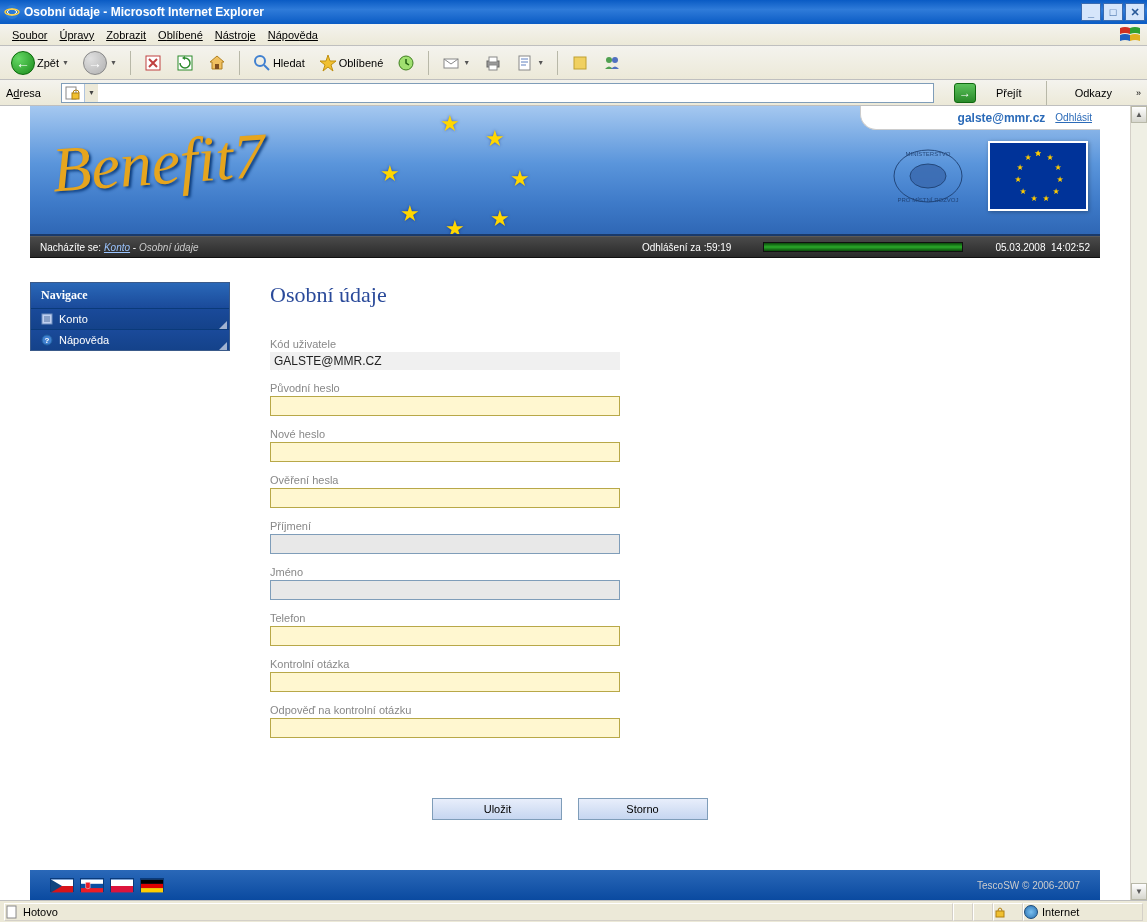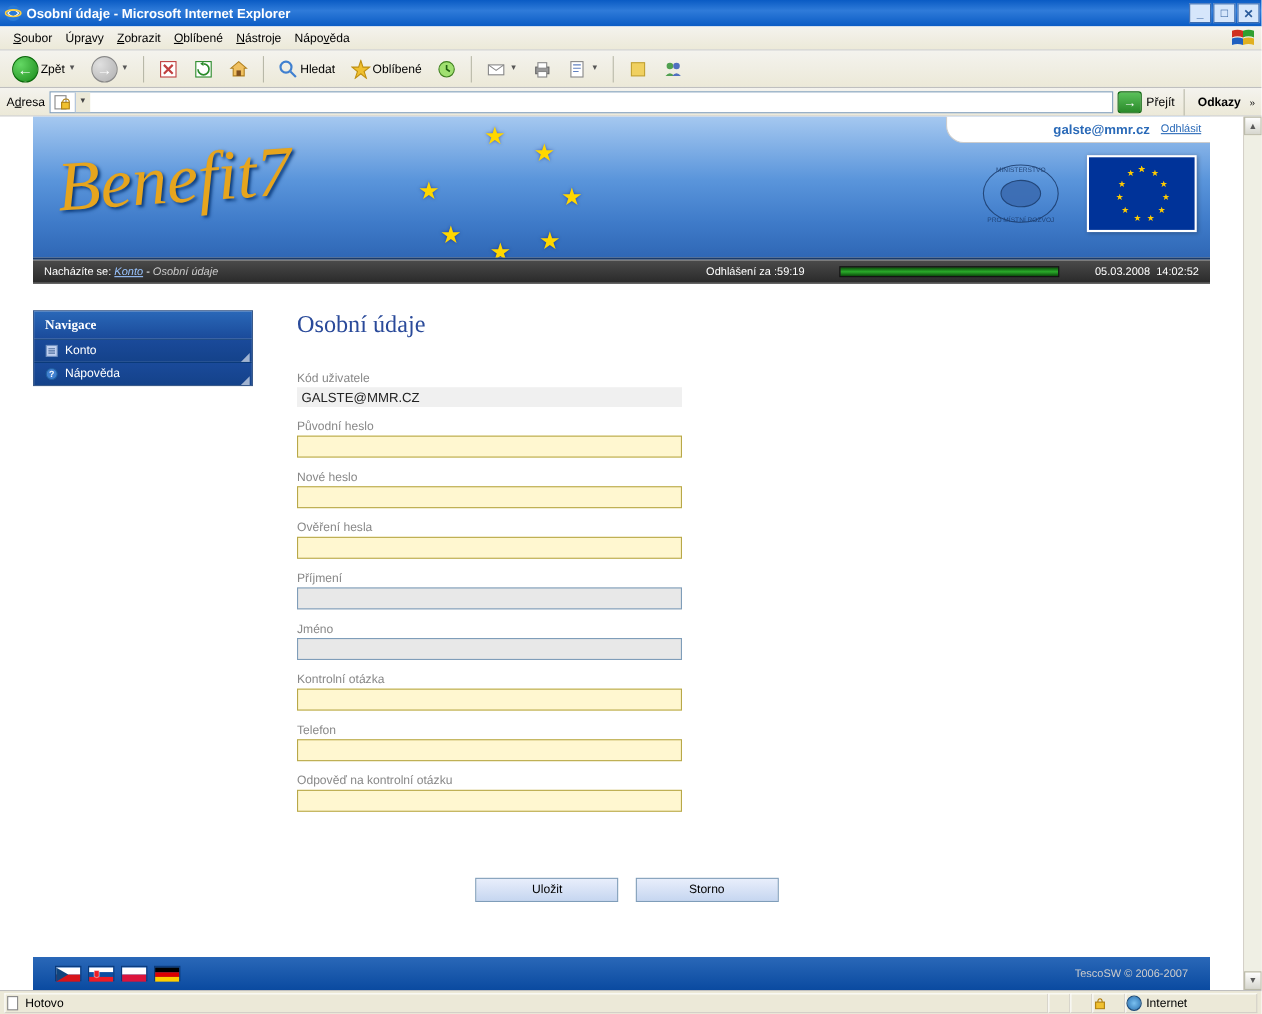--- a/index.html
+++ b/index.html
@@ -6,41 +6,41 @@
   body { margin: 0; font-family: Tahoma, Arial, sans-serif; font-size: 11px; background: #fff; overflow: hidden; }
   
   
   .titlebar { height: 24px; background: linear-gradient(#0a5bc4, #2f7bd9 40%, #0a5bc4); color: #fff; display: flex; align-items: center; padding: 0 2px 0 4px; }
   .titlebar .ie-icon { width: 16px; height: 16px; margin-right: 4px; }
   .titlebar .title { font-weight: bold; flex: 1; font-size: 12px; }
   .titlebar .win-btns { display: flex; gap: 2px; }
   .titlebar .win-btn { width: 20px; height: 18px; background: #d6e6fb; border: 1px solid #3a6bb0; display: flex; align-items: center; justify-content: center; font-size: 11px; font-weight: bold; color: #2a5a9a; }
   
   .menubar { height: 22px; background: linear-gradient(#f4f3ee,#ece9d8); border-bottom: 1px solid #bfbfbf; display: flex; align-items: center; padding: 0 6px; }
-  .menubar .menu-item { padding: 2px 6px; }
+  .menubar .menu-item { padding: 2px 6px; text-decoration: underline; }
   .menubar .menu-item u { text-decoration: underline; }
   .menubar .spacer { flex: 1; }
   .menubar .winflag { width: 22px; height: 18px; }
   
   .toolbar { height: 34px; background: linear-gradient(#f4f3ee,#ece9d8); border-bottom: 1px solid #bfbfbf; display: flex; align-items: center; padding: 0 6px; gap: 4px; }
   .tb-btn { display: inline-flex; align-items: center; gap: 2px; padding: 2px 4px; border: 1px solid transparent; border-radius: 3px; }
   .circle-btn { width: 24px; height: 24px; border-radius: 50%; display: flex; align-items: center; justify-content: center; color: #fff; font-size: 14px; font-weight: bold; }
   .back { background: radial-gradient(circle at 30% 30%, #64d864, #1a8a1a); border: 1px solid #0a6a0a;}
   .fwd { background: radial-gradient(circle at 30% 30%, #e0e0e0, #b0b0b0); border:1px solid #888;}
   .sep { width: 1px; height: 24px; background: #b8b8a8; margin: 0 4px; }
   .ico16 { width: 18px; height: 18px; display:inline-block; }
   .drop-arr { font-size: 7px; color: #555; margin-left:1px;}
   
-  .addrbar { height: 26px; background: linear-gradient(#f4f3ee,#ece9d8); border-bottom: 1px solid #bfbfbf; display: flex; align-items: center; padding: 0 6px; gap: 4px;}
+  .addrbar { height: 26px; background: linear-gradient(#f4f3ee,#ece9d8); border-bottom: 1px solid #bfbfbf; display: flex; align-items: center; padding: 0 6px; gap: 20px;}
   .addrbar .lbl u { text-decoration: underline; }
   .addrbar .url-box { flex: 1; height: 20px; background: #fff; border: 1px solid #7f9db9; display: flex; align-items: center; padding: 0 2px; gap: 4px;}
   .addrbar .url-text { flex: 1; font-size: 11px; }
   .addrbar .url-drop { width: 14px; height: 18px; border-left: 1px solid #b0c4de; display:flex;align-items:center;justify-content:center;font-size:7px;color:#444; background: #ece9d8;}
   .go-btn { width: 22px; height: 20px; background: linear-gradient(#5bc25b,#2a8a2a); border: 1px solid #106810; border-radius: 3px; color: #fff; display: flex; align-items: center; justify-content: center; font-size: 12px;}
-  .links-lbl { padding: 0 4px; font-weight: bold; }
+  .links-lbl { padding: 0 4px; }
   .links-exp { font-size: 9px; }
   
   
   .viewport { height: calc(922px - 24px - 22px - 34px - 26px - 22px); background: #fff; display: flex; }
   .scrollbar-v { width: 17px; background: #ece9d8; border-left: 1px solid #d4d0c8; position: relative;}
   .scroll-btn { height: 17px; background: linear-gradient(#fefefe,#d6d6ce); border: 1px solid #b8b8a8; display:flex;align-items:center;justify-content:center;font-size:8px;color:#5a5a5a;}
   .scroll-track { height: calc(100% - 34px); background: #efefe4;}
   
   .page { flex: 1; padding: 0 30px 0 30px; display:flex; flex-direction:column;}
   
@@ -334,25 +334,25 @@
         </div>
         <div class="fld">
           <div class="fld-label">Příjmení</div>
           <input class="fld-input gray" style="">
         </div>
         <div class="fld">
           <div class="fld-label">Jméno</div>
           <input class="fld-input gray" style="">
         </div>
         <div class="fld">
+          <div class="fld-label">Telefon</div>
+          <input class="fld-input yellow" style="">
+        </div>
+        <div class="fld">
           <div class="fld-label">Kontrolní otázka</div>
-          <input class="fld-input yellow" style="">
-        </div>
-        <div class="fld">
-          <div class="fld-label">Telefon</div>
           <input class="fld-input yellow" style="">
         </div>
         <div class="fld">
           <div class="fld-label">Odpověď na kontrolní otázku</div>
           <input class="fld-input yellow" style="">
         </div>
 
         <div class="form-btns">
           <button class="form-btn">Uložit</button>
           <button class="form-btn">Storno</button>

